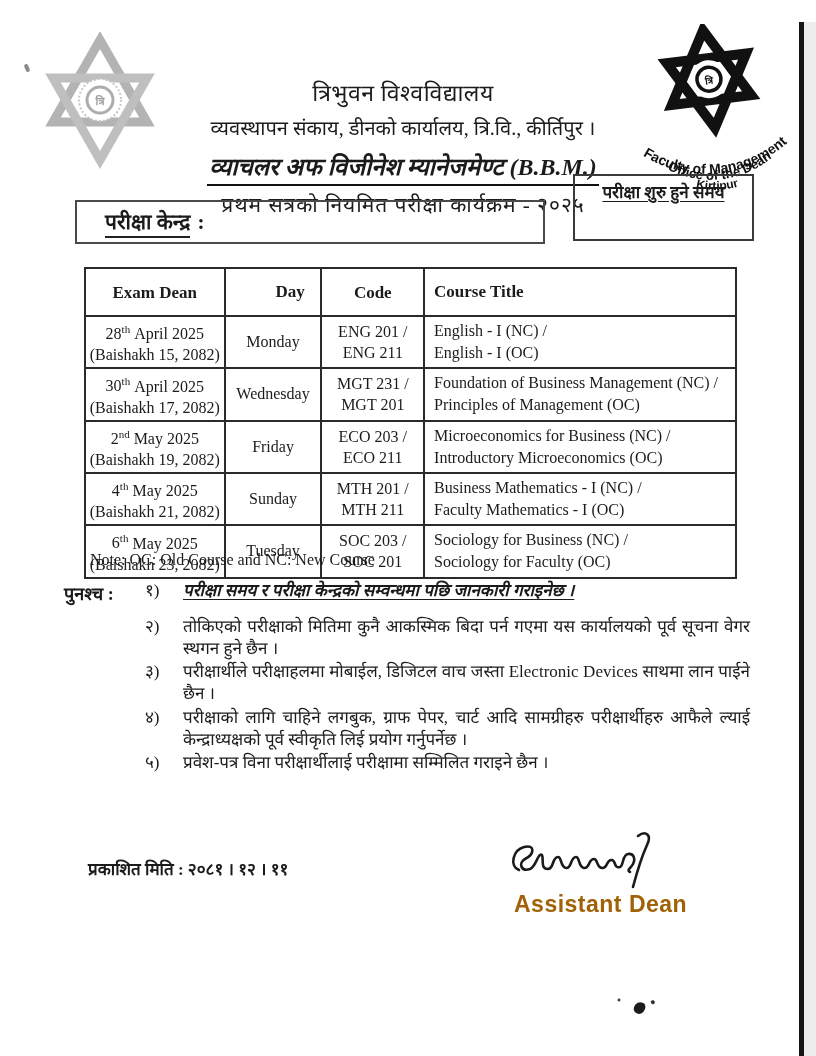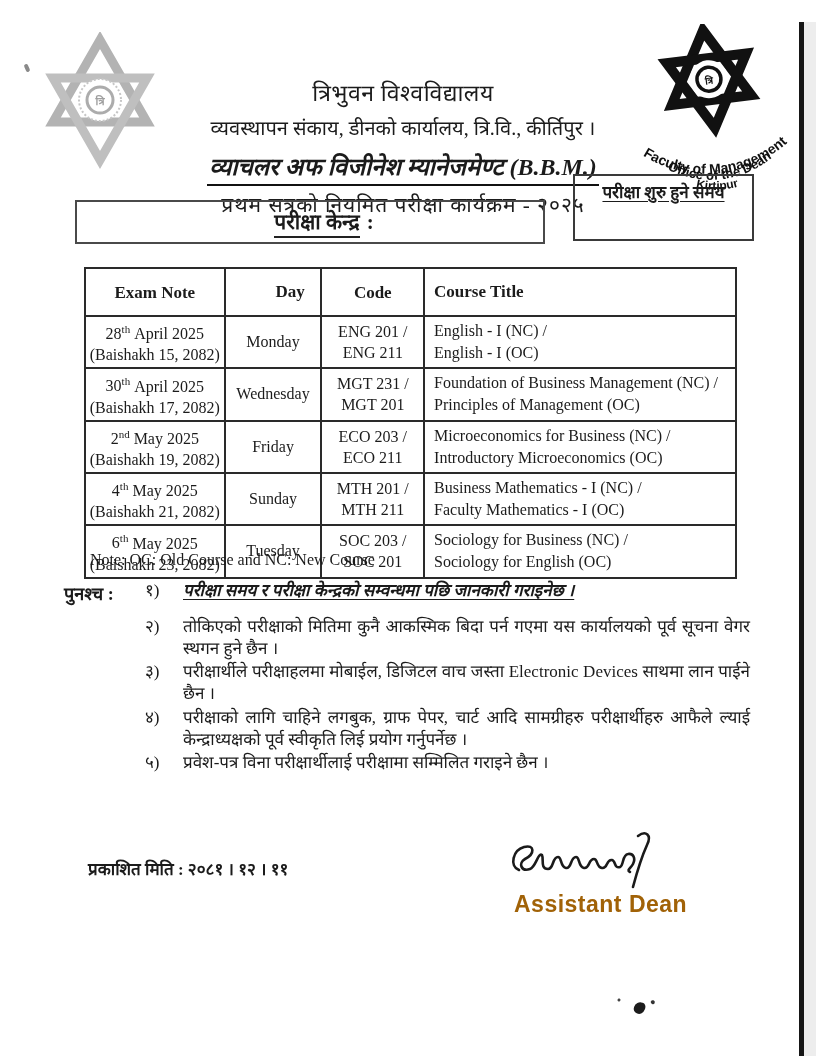--- a/index.html
+++ b/index.html
@@ -18,21 +18,21 @@
   .hdr .l4 { font-size:21px; margin-top:4px; letter-spacing:1px; }
   
   .seal-left  { position:absolute; left:44px; top:32px; }
   .seal-right { position:absolute; left:612px; top:24px; }
   
   .time-box { position:absolute; left:573px; top:174px; width:181px; height:67px;
               border:2px solid #3a3a3a; text-align:center; padding-top:4px; }
   .time-box span { font-weight:bold; font-size:17px; text-decoration:underline;
                    text-underline-offset:3px; }
   .center-box { position:absolute; left:75px; top:200px; width:470px; height:44px;
-                border:2px solid #4a4a4a; display:flex; align-items:center; padding-left:28px;justify-content:center; }
+                border:2px solid #4a4a4a; display:flex; align-items:center; padding-left:28px; }
   .center-box .lbl { font-weight:bold; font-size:21px; border-bottom:2px solid #222; padding-bottom:1px; }
   .center-box .colon { font-weight:bold; font-size:21px; margin-left:7px; }
   
   table.sched { position:absolute; left:84px; top:267px; width:653px;
                 border-collapse:collapse; font-size:16px; }
   table.sched th, table.sched td { border:2px solid #2a2a2a; }
   table.sched th { font-size:17px; font-weight:bold; height:48px; }
   table.sched td { height:46px; padding:2px 0; }
   .c-date { width:140px; text-align:center; line-height:21px; }
   .c-day  { width:97px;  text-align:center;padding-left:34px; }
@@ -122,21 +122,21 @@
   </div>
 
   <div class="center-box">
     <span class="lbl">परीक्षा केन्द्र</span>
     <span class="colon">:</span>
   </div>
 
   <table class="sched">
     <thead>
       <tr>
-        <th class="c-date">Exam Note</th>
+        <th class="c-date">Exam Dean</th>
         <th class="c-day">Day</th>
         <th class="c-code">Code</th>
         <th class="c-title">Course Title</th>
       </tr>
     </thead>
     <tbody>
       <tr>
         <td class="c-date">
           <div><span>28</span><sup>th</sup><span class="my">April 2025</span></div>
           <div>(Baishakh 15, 2082)</div>
@@ -201,21 +201,21 @@
           <div><span>6</span><sup>th</sup><span class="my">May 2025</span></div>
           <div>(Baishakh 23, 2082)</div>
         </td>
         <td class="c-day">Tuesday</td>
         <td class="c-code">
           <div>SOC 203 /</div>
           <div>SOC 201</div>
         </td>
         <td class="c-title">
           <div>Sociology for Business (NC) /</div>
-          <div>Sociology for English (OC)</div>
+          <div>Sociology for Faculty (OC)</div>
         </td>
       </tr>
     </tbody>
   </table>
 
   <div class="oc-note">Note: OC: Old Course and NC: New Course</div>
 
   <div class="rem-label">पुनश्च :</div>
 
   <div class="rem-item em ri1">

